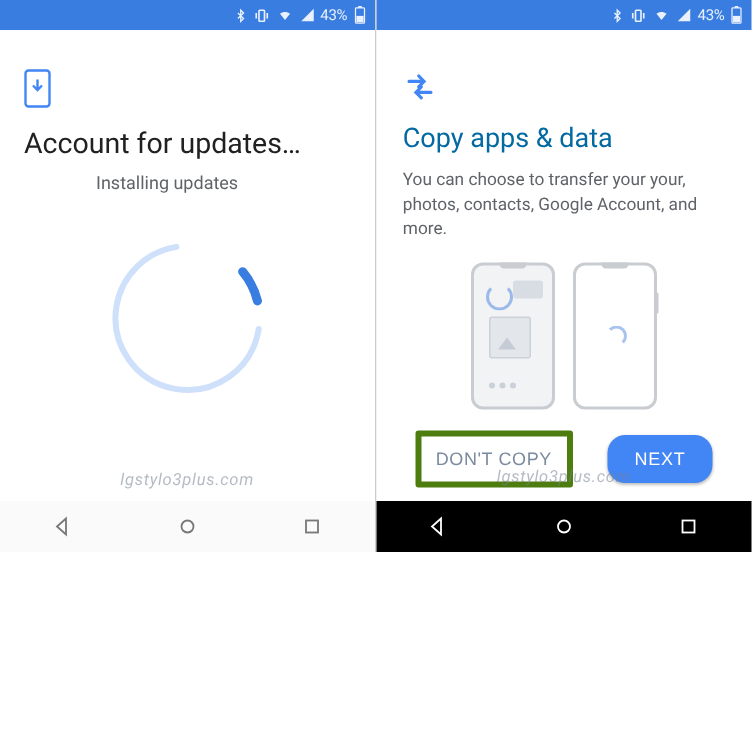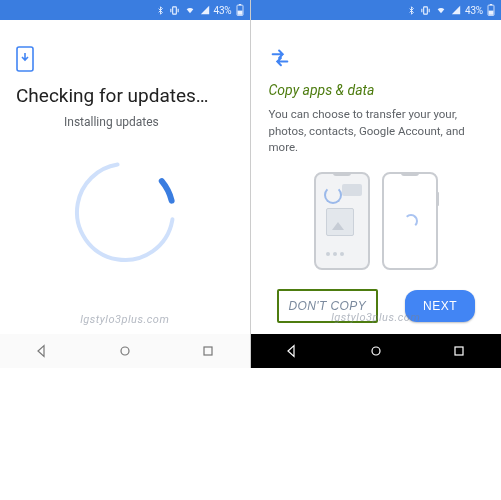--- a/index.html
+++ b/index.html
@@ -78,25 +78,24 @@
 
   
   .right-content {
     padding: 26px 18px 0 18px;
     flex:1;
     display:flex;
     flex-direction:column;
   }
   .arrow-icon { width: 22px; height: 22px; margin-bottom: 14px; }
   .r-title {
-    font-size: 14px;
-    color: #4d7c0f;
+    font-size: 18px;
+    color: #0369a1;
     font-weight: 400;
     margin-bottom: 8px;
-    font-style: italic;
   }
   .r-desc {
     font-size: 11.5px;
     color: #5f6368;
     line-height: 1.45;
   }
   .illus-wrap {
     flex:1;
     display:flex;
     align-items:center;
@@ -152,23 +151,22 @@
   .btn-flat {
     font-size: 12px;
     font-weight: 500;
     padding: 8px 10px;
     color: #7b8a9e;
     letter-spacing: 0.4px;
     background: transparent;
     border: none;
   }
   .btn-flat.highlighted{
-    border: 2px solid #4d7c0f;
+    border: 4px solid #4d7c0f;
     border-radius: 2px;
-    font-style: italic;
   }
   .btn-raised {
     background:#4285f4;
     color:#fff;
     font-size:12px;
     font-weight:500;
     border:none;
     padding:9px 18px;
     border-radius:12px;
     letter-spacing:0.5px;
@@ -241,21 +239,21 @@
       </span>
     </div>
 
     <div class="left-content">
       <div class="update-icon">
         <svg width="18" height="26" viewBox="0 0 18 26">
             <rect x="1" y="1" width="16" height="24" rx="2" fill="none" stroke="#4285f4" stroke-width="1.6"></rect>
             <path d="M9 7v7M6 11l3 3 3-3" fill="none" stroke="#4285f4" stroke-width="1.6"></path>
           </svg>
       </div>
-      <div class="h-title">Checking for updates…</div>
+      <div class="h-title">Account for updates…</div>
       <div class="sub">Installing updates</div>
       <div class="spinner-wrap">
         <div class="spinner">
           <svg width="120" height="120" viewBox="0 0 120 120">
             <circle cx="60" cy="60" r="48" fill="none" stroke="#cfe0fb" stroke-width="4" stroke-linecap="round" stroke-dasharray="210 90" transform="rotate(10 60 60)"></circle>
             <circle cx="60" cy="60" r="48" fill="none" stroke="#3a7de0" stroke-width="6" stroke-linecap="round" stroke-dasharray="22 280" transform="rotate(-40 60 60)"></circle>
           </svg>
         </div>
       </div>
     </div>

